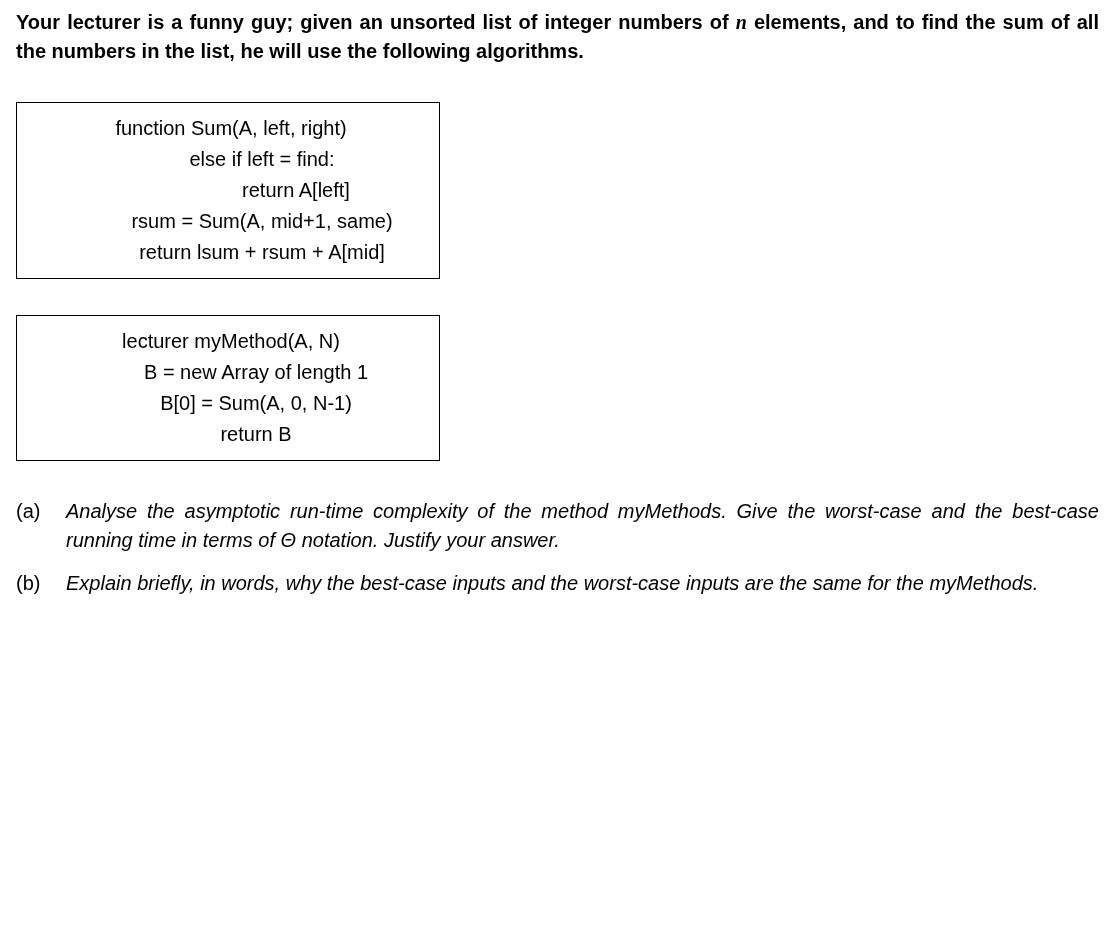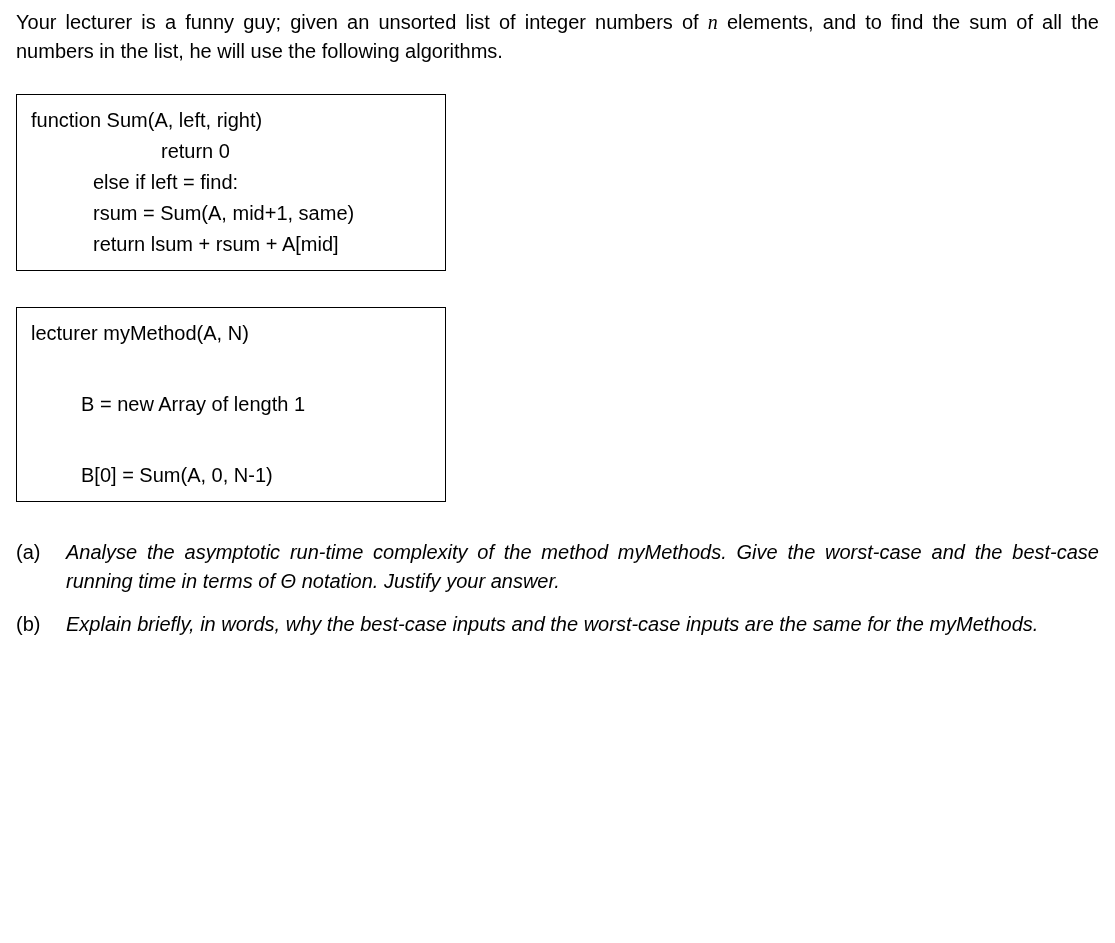--- a/index.html
+++ b/index.html
@@ -8,42 +8,44 @@
       color: #000;
       background: #fff;
       margin: 0;
       padding: 8px 16px;
       width: 1115px;
       box-sizing: border-box;
       line-height: 1.45;
     }
     .intro {
       text-align: justify;
-      margin-bottom: 28px;
+      margin-bottom: 36px;
+      font-weight: bold;
     }
     .math-n {
       font-family: "Times New Roman", Times, serif;
       font-style: italic;
       font-size: 20px;
     }
     .codebox {
       border: 1px solid #000;
-      padding: 10px 14px 10px 14px;
+      padding: 10px 8px 10px 14px;
       width: 400px;
       margin-bottom: 36px;
       line-height: 1.55;
+      text-align: center;
     }
     .codebox .line {
       white-space: pre;
       font-family: Verdana, Geneva, sans-serif;
     }
     .indent1 { padding-left: 62px; }
     .indent2 { padding-left: 130px; }
     .indent0 { padding-left: 0; }
-    .indent-b { padding-left: 50px; margin-top: 40px; }
+    .indent-b { padding-left: 50px; }
     .questions {
       margin-top: 6px;
     }
     .q-item {
       display: flex;
       margin-bottom: 14px;
     }
     .q-label {
       width: 50px;
       flex-shrink: 0;
@@ -56,30 +58,31 @@
   </style>
 </head>
 <body>
 
 <div class="intro">
   <span>Your lecturer is a funny guy; given an unsorted list of integer numbers of </span><span class="math-n">n</span><span> elements, and to find the sum of all the numbers in the list, he will use the following algorithms.</span>
 </div>
 
 <div class="codebox">
   <div class="line indent0">function Sum(A, left, right)</div>
-  <div class="line indent2">return 0</div>
   <div class="line indent1">else if left = find:</div>
+  <div class="line indent2">return A[left]</div>
   <div class="line indent1">rsum = Sum(A, mid+1, same)</div>
   <div class="line indent1">return lsum + rsum + A[mid]</div>
 </div>
 
 <div class="codebox">
   <div class="line indent0">lecturer myMethod(A, N)</div>
   <div class="line indent-b">B = new Array of length 1</div>
   <div class="line indent-b">B[0] = Sum(A, 0, N-1)</div>
+  <div class="line indent-b">return B</div>
 </div>
 
 <div class="questions">
   <div class="q-item">
     <div class="q-label">(a)</div>
     <div class="q-text">Analyse the asymptotic run-time complexity of the method myMethods. Give the worst-case and the best-case running time in terms of Θ notation. Justify your answer.</div>
   </div>
   <div class="q-item">
     <div class="q-label">(b)</div>
     <div class="q-text">Explain briefly, in words, why the best-case inputs and the worst-case inputs are the same for the myMethods.</div>

